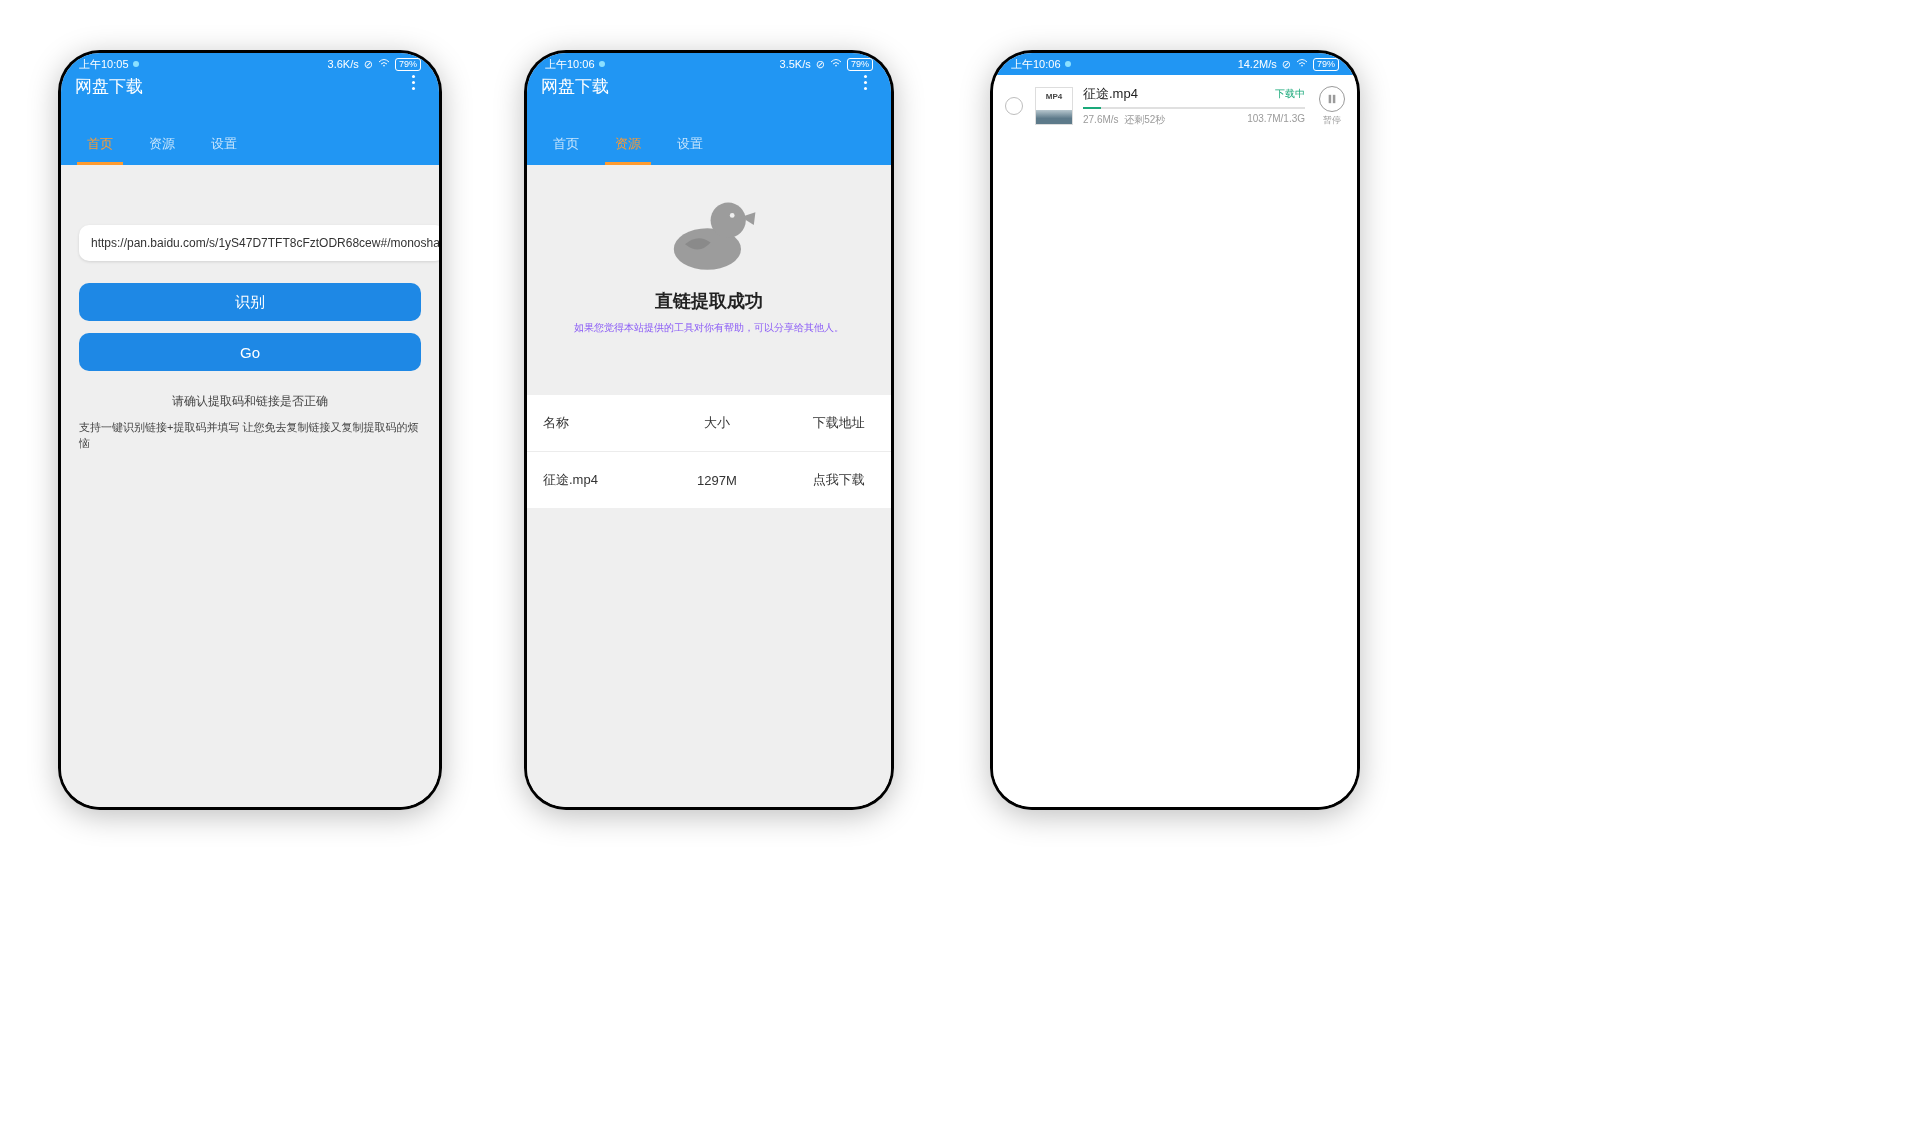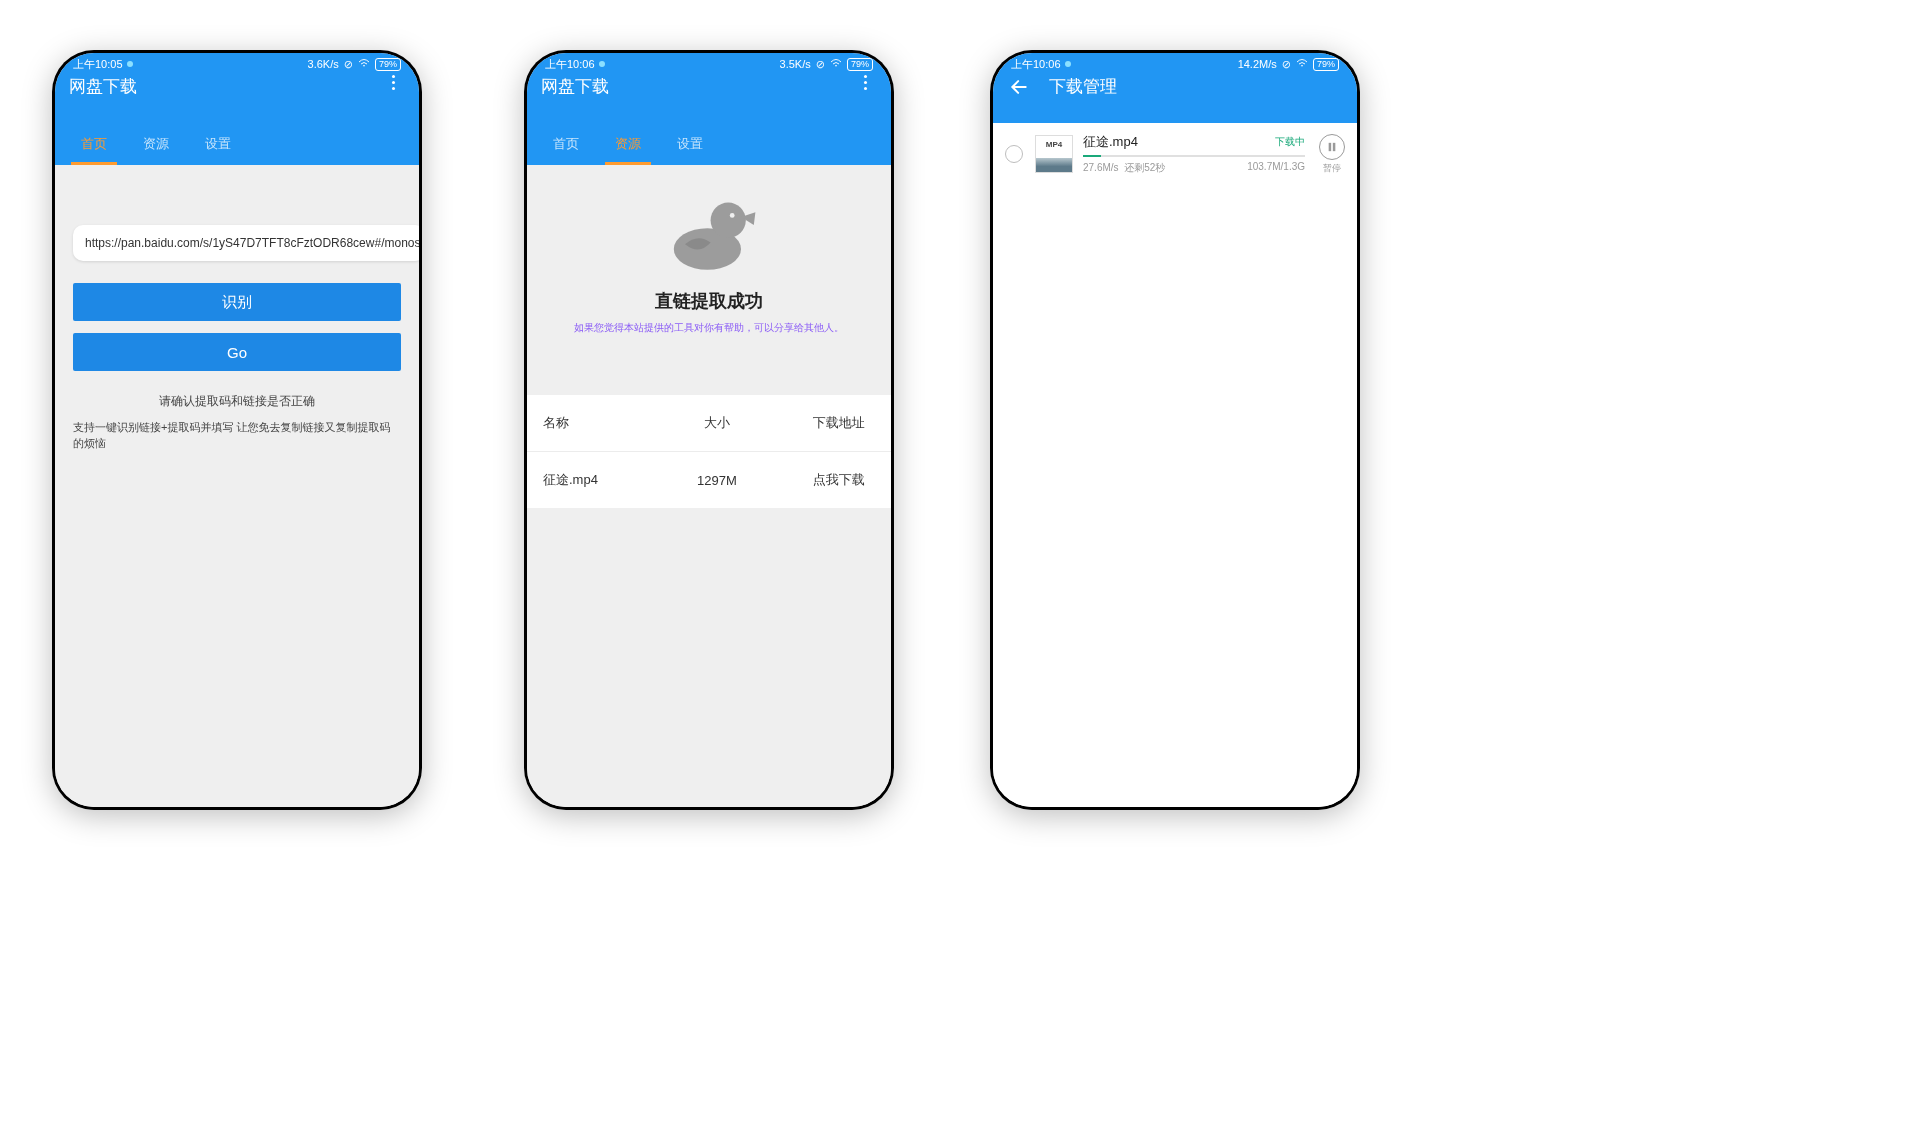--- a/index.html
+++ b/index.html
@@ -24,21 +24,21 @@
   .tab{flex:0 0 auto;padding:0 18px;font-size:13px;color:rgba(255,255,255,.75);display:flex;align-items:center;position:relative;cursor:pointer;}
   .tab.active{color:#ff9b2f;}
   .tab.active::after{content:"";position:absolute;left:8px;right:8px;bottom:0;height:3px;background:#ff9b2f;}
   
   .body{flex:1;overflow:hidden;}
   
   .s1-wrap{padding:60px 18px 0;}
   .field{background:#fff;border-radius:10px;padding:10px 12px;font-size:12px;color:#333;text-align:center;margin:0 auto;box-shadow:0 1px 3px rgba(0,0,0,.12);}
   .field.url{width:100%;line-height:1.35;}
   .field.code{width:66%;margin-top:16px;color:#bcbcbc;}
-  .btn{display:block;width:100%;height:38px;margin-top:22px;background:#1e88e5;color:#fff;border:none;border-radius:2px;font-size:15px;cursor:pointer;}
+  .btn{display:block;width:100%;height:38px;margin-top:22px;background:#1e88e5;color:#fff;border:none;border-radius:10px;font-size:15px;cursor:pointer;}
   .btn+.btn{margin-top:12px;}
   .hint{margin-top:22px;font-size:12px;color:#444;text-align:center;}
   .hint2{margin-top:10px;font-size:11px;color:#444;text-align:left;line-height:1.4;}
   
   .s2-top{padding:28px 20px 20px;text-align:center;}
   .duck{margin:0 auto 12px;}
   .succ{font-size:18px;font-weight:600;color:#222;margin-bottom:8px;}
   .succ-sub{font-size:10px;color:#8b5cf6;}
   .tbl{margin-top:40px;background:#fff;}
   .row{display:flex;align-items:center;height:56px;border-bottom:1px solid #ececec;font-size:13px;color:#333;}
@@ -63,21 +63,21 @@
   .badge{font-size:10px;color:#1aa97a;margin-left:auto;}
   .pausebtn{width:24px;height:24px;border:1.5px solid #9a9a9a;border-radius:50%;display:flex;align-items:center;justify-content:center;cursor:pointer;}
   .pausebtn svg{display:block;}
   .pauselab{font-size:9px;color:#9a9a9a;}
   .toprow{display:flex;align-items:center;justify-content:space-between;}
 </style>
 </head>
 <body>
 <div class="canvas">
 
-<div class="phone" style="left:52px;top:50px;">
+<div class="phone" style="left:58px;top:50px;padding-left:14px;">
   <div class="screen">
     <div class="statusbar">
       <div class="sb-left">
         <span>上午10:05</span>
         <span class="sb-dot"></span>
       </div>
       <div class="sb-right">
         <span>3.6K/s</span>
         <span class="sb-ico">⊘</span>
         <span class="sb-ico">
@@ -207,32 +207,20 @@
                 <path d="M2 8 Q12 -2 22 8"></path>
                 <path d="M6 12 Q12 6 18 12"></path>
                 <path d="M10 16 Q12 14 14 16"></path>
               </svg>
         </span>
         <span class="batt">
               <span>79%</span>
             </span>
       </div>
     </div>
-    <div class="appbar">
-      <div style="display:flex;align-items:center;gap:18px;">
-        <div class="back">
-          <svg width="20" height="20" viewBox="0 0 24 24" fill="none" stroke="#fff" stroke-width="2.4" stroke-linecap="round">
-                <path d="M20 12H5"></path>
-                <path d="M11 5l-7 7 7 7"></path>
-              </svg>
-        </div>
-        <span class="title">下载管理</span>
-      </div>
-      <span></span>
-    </div>
     <div class="body s3-body">
       <div class="dli">
         <div class="radio"></div>
         <div class="thumb">
           <span class="bar">MP4</span>
           <div class="pic"></div>
         </div>
         <div class="meta">
           <div class="toprow">
             <span class="fname">征途.mp4</span>

